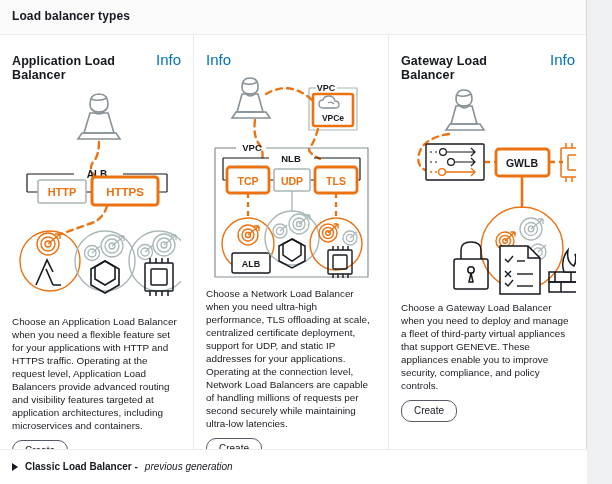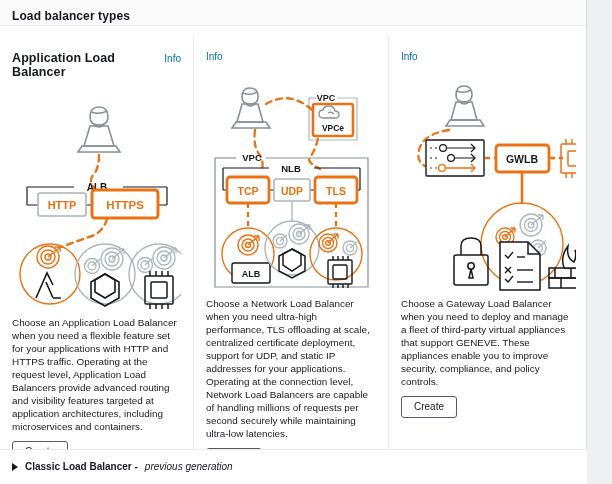--- a/index.html
+++ b/index.html
@@ -9,55 +9,55 @@
     font-family:"Liberation Sans", sans-serif;
     color:#16191f;
     -webkit-font-smoothing:antialiased;
   }
   .panel{
     position:absolute;left:0;top:0;width:587px;height:484px;
     background:#ffffff;border-right:1px solid #d5dbdb;
     box-sizing:border-box;
   }
   .panel-header{
-    height:26px;box-sizing:border-box;
+    height:35px;box-sizing:border-box;
     padding:9px 0 0 12px;
     background:#fafafa;
     border-bottom:1px solid #e9ebed;
   }
   .panel-title{font-size:12px;font-weight:bold;letter-spacing:.1px;}
 
   .cards{
     position:absolute;left:0;top:35px;right:0;height:414px;
     display:flex;
   }
   .card{
     box-sizing:border-box;
     padding:16px 12px 0 12px;
     position:relative;
   }
   .card.c1{width:193px;}
   .card.c2{width:195px;border-left:1px solid #e9ebed;}
   .card.c3{width:199px;border-left:1px solid #e9ebed;}
 
-  .card-head{display:flex;align-items:baseline;gap:6px;margin-bottom:20px;}
+  .card-head{display:flex;align-items:baseline;gap:6px;margin-bottom:4px;}
   .card-title{font-size:12.5px;font-weight:bold;letter-spacing:.1px;}
-  .info-link{font-size:10px;color:#0073bb;cursor:pointer;}
+  .info-link{font-size:15px;color:#0073bb;cursor:pointer;}
 
   .diagram{position:relative;height:215px;}
   .desc{
     font-size:9.9px;line-height:13px;color:#16191f;
     margin:0 0 8px 0;
   }
-  .desc.d1{margin-top:2px;}
+  .desc.d1{margin-top:14px;}
   .create-btn{
     display:inline-block;
     font-size:10px;color:#16191f;
     background:#fff;
-    border:1px solid #545b64;border-radius:3px;
+    border:1px solid #545b64;border-radius:10px;
     padding:4px 12px 5px 12px;
     cursor:pointer;
   }
 
   .footer{
     position:absolute;left:0;top:449px;width:587px;height:35px;
     box-sizing:border-box;
     border-top:1px solid #e9ebed;
     padding:11px 0 0 12px;
     background:#fff;
@@ -302,20 +302,21 @@
           </g>
         </svg>
       </div>
 
       <p class="desc">Choose a Network Load Balancer when you need ultra-high performance, TLS offloading at scale, centralized certificate deployment, support for UDP, and static IP addresses for your applications. Operating at the connection level, Network Load Balancers are capable of handling millions of requests per second securely while maintaining ultra-low latencies.</p>
       <button class="create-btn">Create</button>
     </div>
 
     <div class="card c3">
       <div class="card-head">
+        <span class="card-title">Gateway Load Balancer</span>
         <span class="info-link">Info</span>
       </div>
 
       <div class="diagram">
         <svg width="175" height="212" viewBox="0 0 175 212">
 
           <g fill="none" stroke="#879196" stroke-width="1.6">
             <path d="M55 13 q0-9 8-9 q8 0 8 9 q0 7-8 7 q-8 0-8-7z"></path>
             <path d="M56 9 q7 3 14 -1"></path>
             <path d="M59 20 q4 4 9 0"></path>

